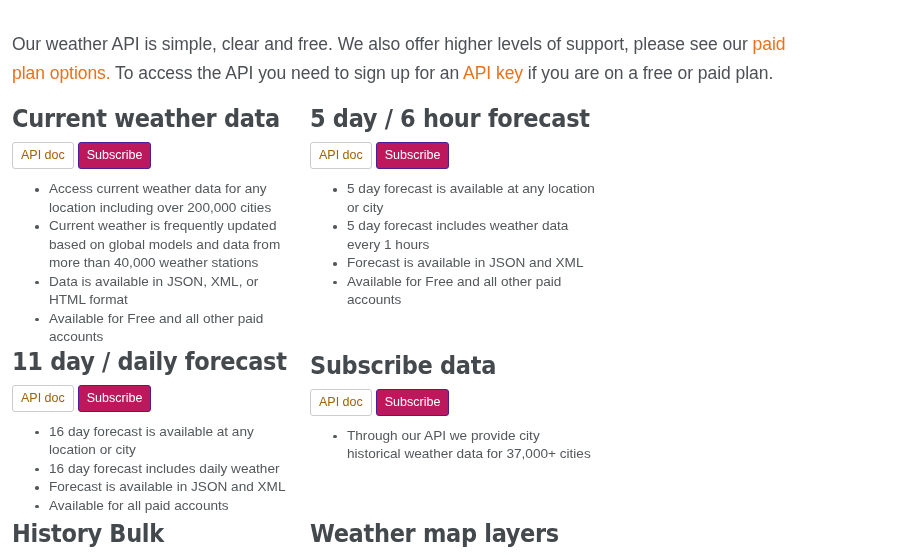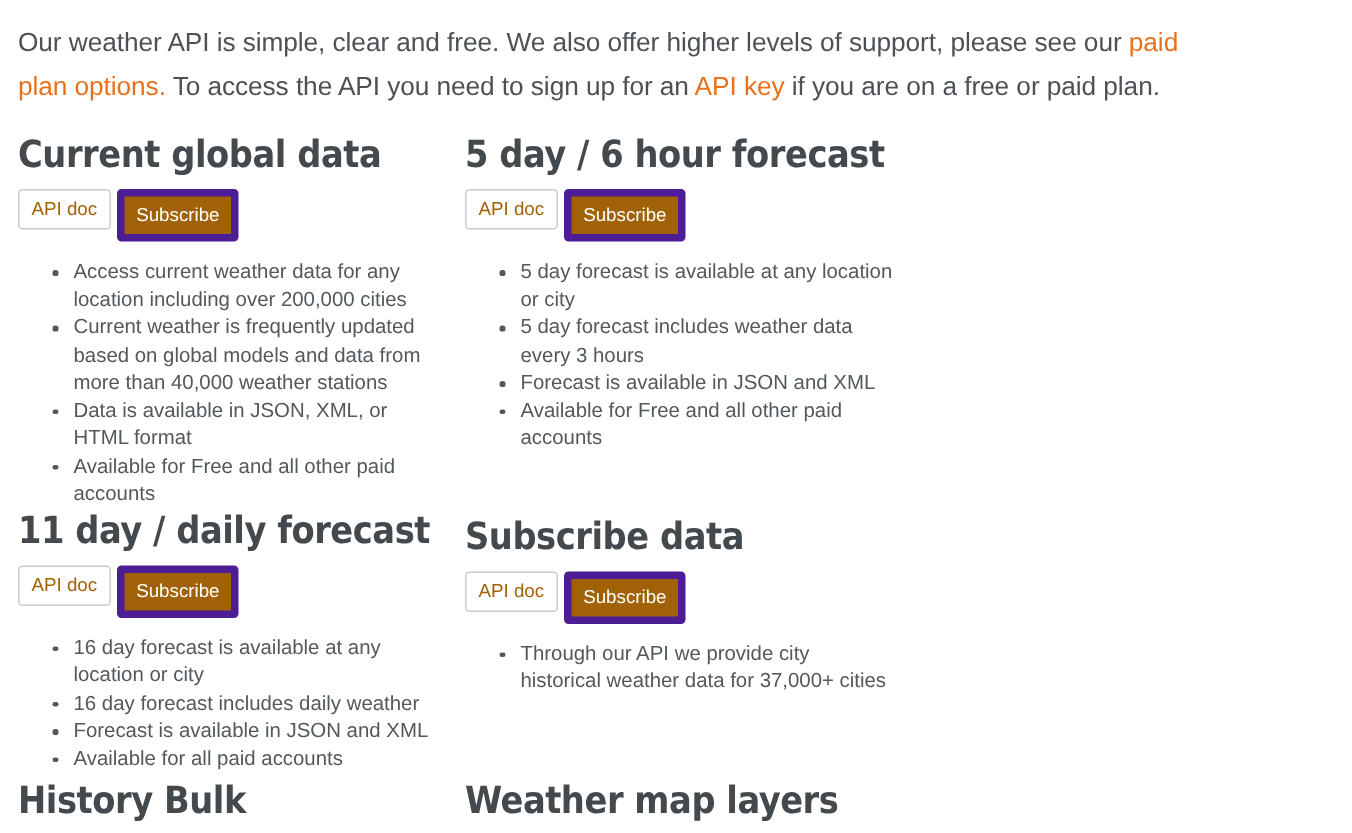--- a/index.html
+++ b/index.html
@@ -15,21 +15,21 @@
     font-family: "Liberation Sans", sans-serif;
     color: #4a4a4a;
     -webkit-font-smoothing: antialiased;
   }
 
   .page {
     position: relative;
     width: 820px;
     height: 555px;
     box-sizing: border-box;
-    padding: 0 12px;
+    padding: 16px 12px;
   }
 
   
   .intro {
     margin: 0;
     padding-top: 14px;
     font-size: 17.5px;
     line-height: 29px;
     color: #4d5156;
     letter-spacing: -0.05px;
@@ -82,22 +82,22 @@
     white-space: nowrap;
     box-sizing: border-box;
     text-decoration: none;
   }
   .btn-doc {
     background: #ffffff;
     border: 1px solid #cccccc;
     color: #a16207;
   }
   .btn-primary {
-    background: #a16207;
-    border: 5px solid #4c1d95;
+    background: #be185d;
+    border: 1px solid #4c1d95;
     color: #ffffff;
   }
 
   .feature-list {
     margin: 0;
     padding-left: 37px;
     list-style: none;
   }
   .feature-list li {
     position: relative;
@@ -123,42 +123,42 @@
 
 <div class="page">
 
   <p class="intro">
     <span>Our weather API is simple, clear and free. We also offer higher levels of support, please see our </span><a href="#" class="intro-link">paid plan options.</a><span> To access the API you need to sign up for an </span><a href="#" class="intro-link">API key</a><span> if you are on a free or paid plan.</span>
   </p>
 
   <div class="grid">
 
     <div class="col">
-      <h2 class="block-title">Current global data</h2>
+      <h2 class="block-title">Current weather data</h2>
       <div class="btn-row">
         <a href="#" class="btn btn-doc">API doc</a>
         <a href="#" class="btn btn-primary">Subscribe</a>
       </div>
       <ul class="feature-list">
         <li>Access current weather data for any location including over 200,000 cities</li>
         <li>Current weather is frequently updated based on global models and data from more than 40,000 weather stations</li>
         <li>Data is available in JSON, XML, or HTML format</li>
         <li>Available for Free and all other paid accounts</li>
       </ul>
     </div>
 
     <div class="col">
       <h2 class="block-title">5 day / 6 hour forecast</h2>
       <div class="btn-row">
         <a href="#" class="btn btn-doc">API doc</a>
         <a href="#" class="btn btn-primary">Subscribe</a>
       </div>
       <ul class="feature-list">
         <li>5 day forecast is available at any location or city</li>
-        <li>5 day forecast includes weather data every 3 hours</li>
+        <li>5 day forecast includes weather data every 1 hours</li>
         <li>Forecast is available in JSON and XML</li>
         <li>Available for Free and all other paid accounts</li>
       </ul>
     </div>
 
     <div class="col">
       <h2 class="block-title">11 day / daily forecast</h2>
       <div class="btn-row">
         <a href="#" class="btn btn-doc">API doc</a>
         <a href="#" class="btn btn-primary">Subscribe</a>

